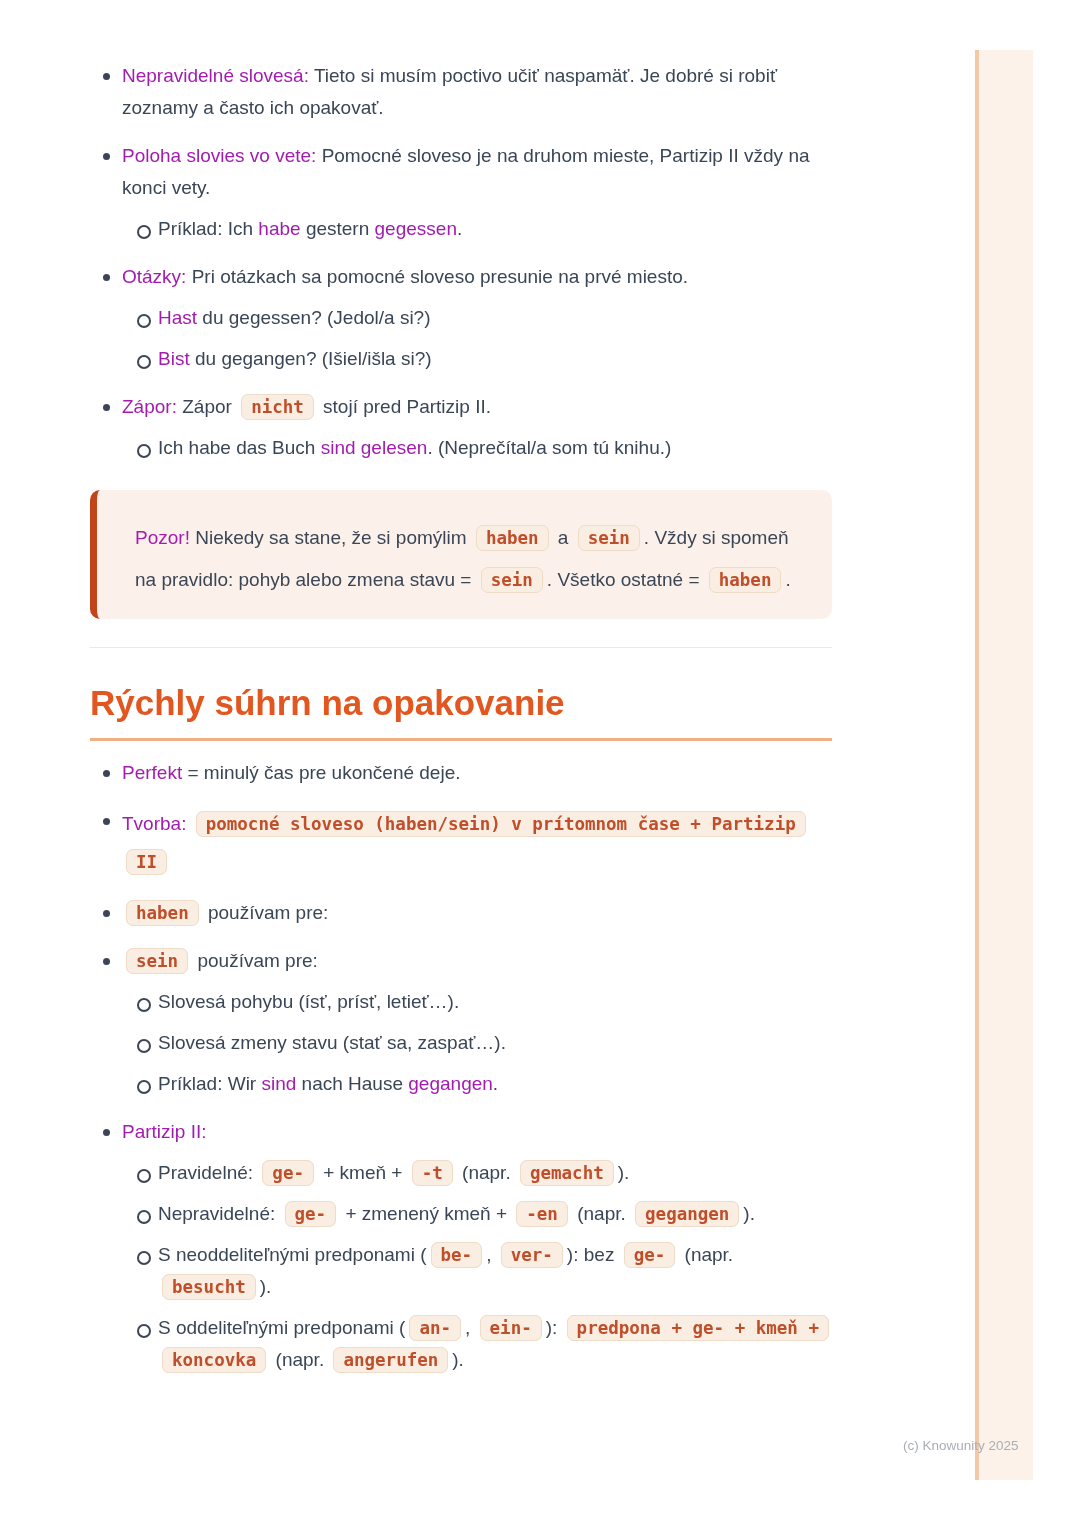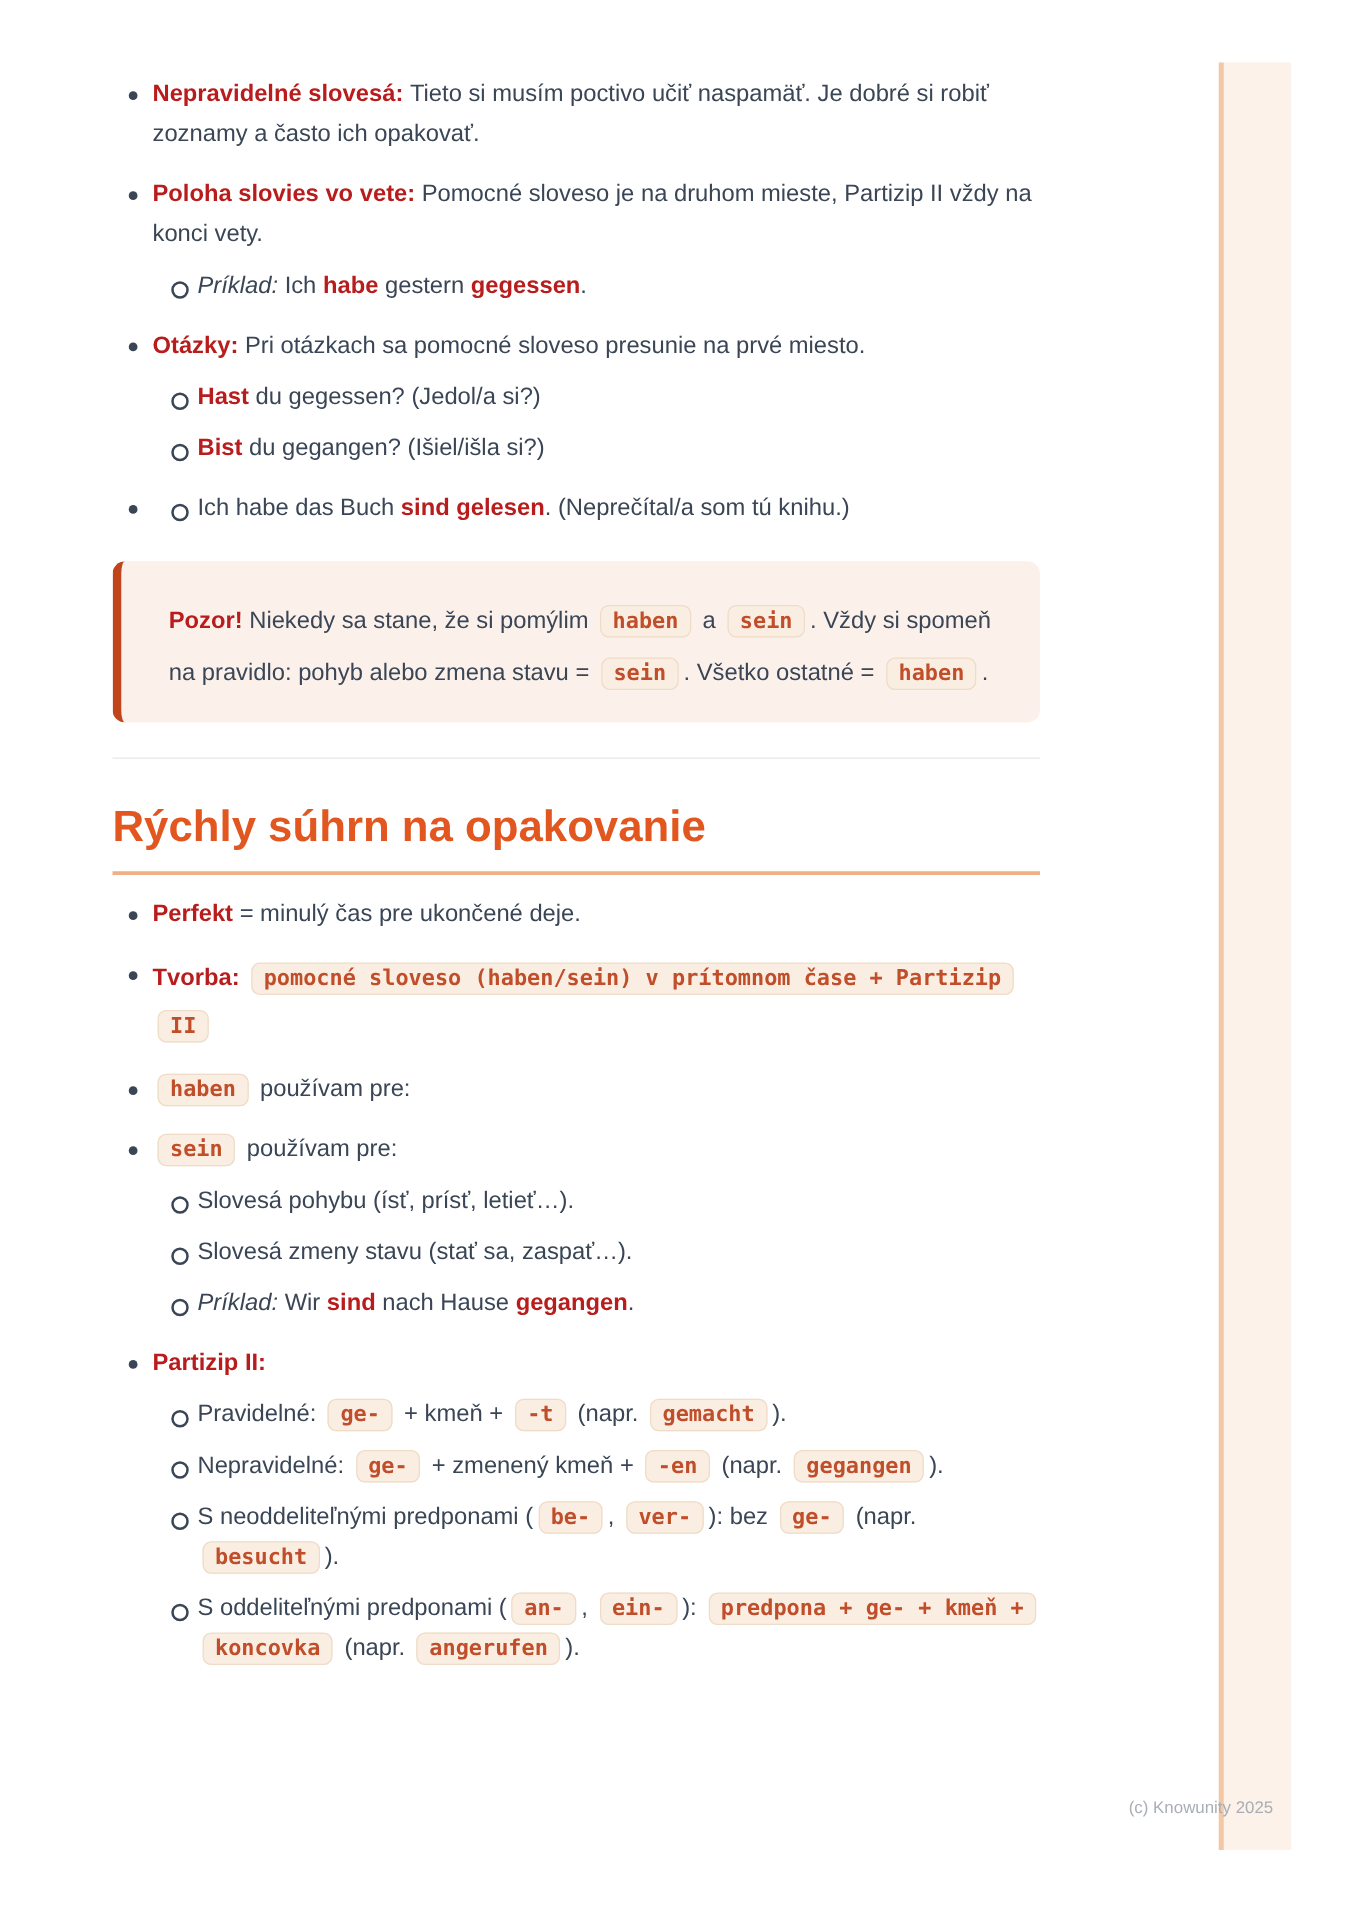--- a/index.html
+++ b/index.html
@@ -34,22 +34,22 @@
     width: 7px; height: 7px; border-radius: 50%; background: #3a4656;
   }
   .l2 { margin-top: 2px; }
   .l2 > li { position: relative; padding-left: 36px; margin-top: 9px; }
   .l2 > li::before {
     content: ""; position: absolute; left: 15px; top: 12px;
     width: 10px; height: 10px; border-radius: 50%;
     border: 2px solid #3a4656; background: transparent;
   }
 
-  .b { font-weight: bold; color: #b91c1c; }
-  .i { font-style: italic; }
+  .b { font-weight: normal; color: #a21caf; }
+  .i { }
   .chip {
     font-family: "DejaVu Sans Mono", "Liberation Mono", monospace;
     font-weight: bold;
     font-size: 17.5px;
     line-height: 1.25;
     color: #c14e2a;
     background: #faeee2;
     border: 1px solid #eedcc8;
     border-radius: 7px;
     padding: 2px 9px;
@@ -107,20 +107,21 @@
       <ul class="l2">
         <li>
           <div class="line"><span class="b">Hast</span><span> du gegessen? (Jedol/a si?)</span></div>
         </li>
         <li>
           <div class="line"><span class="b">Bist</span><span> du gegangen? (Išiel/išla si?)</span></div>
         </li>
       </ul>
     </li>
     <li>
+      <div class="line"><span class="b">Zápor: </span><span>Zápor </span><code class="chip">nicht</code><span> stojí pred Partizip II.</span></div>
       <ul class="l2">
         <li>
           <div class="line"><span>Ich habe das Buch </span><span class="b">sind gelesen</span><span>. (Neprečítal/a som tú knihu.)</span></div>
         </li>
       </ul>
     </li>
   </ul>
 
   <div class="callout">
     <div class="line"><span class="b">Pozor!</span><span> Niekedy sa stane, že si pomýlim </span><code class="chip">haben</code><span> a </span><code class="chip">sein</code><span>. Vždy si spomeň na pravidlo: pohyb alebo zmena stavu = </span><code class="chip">sein</code><span>. Všetko ostatné = </span><code class="chip">haben</code><span>.</span></div>

